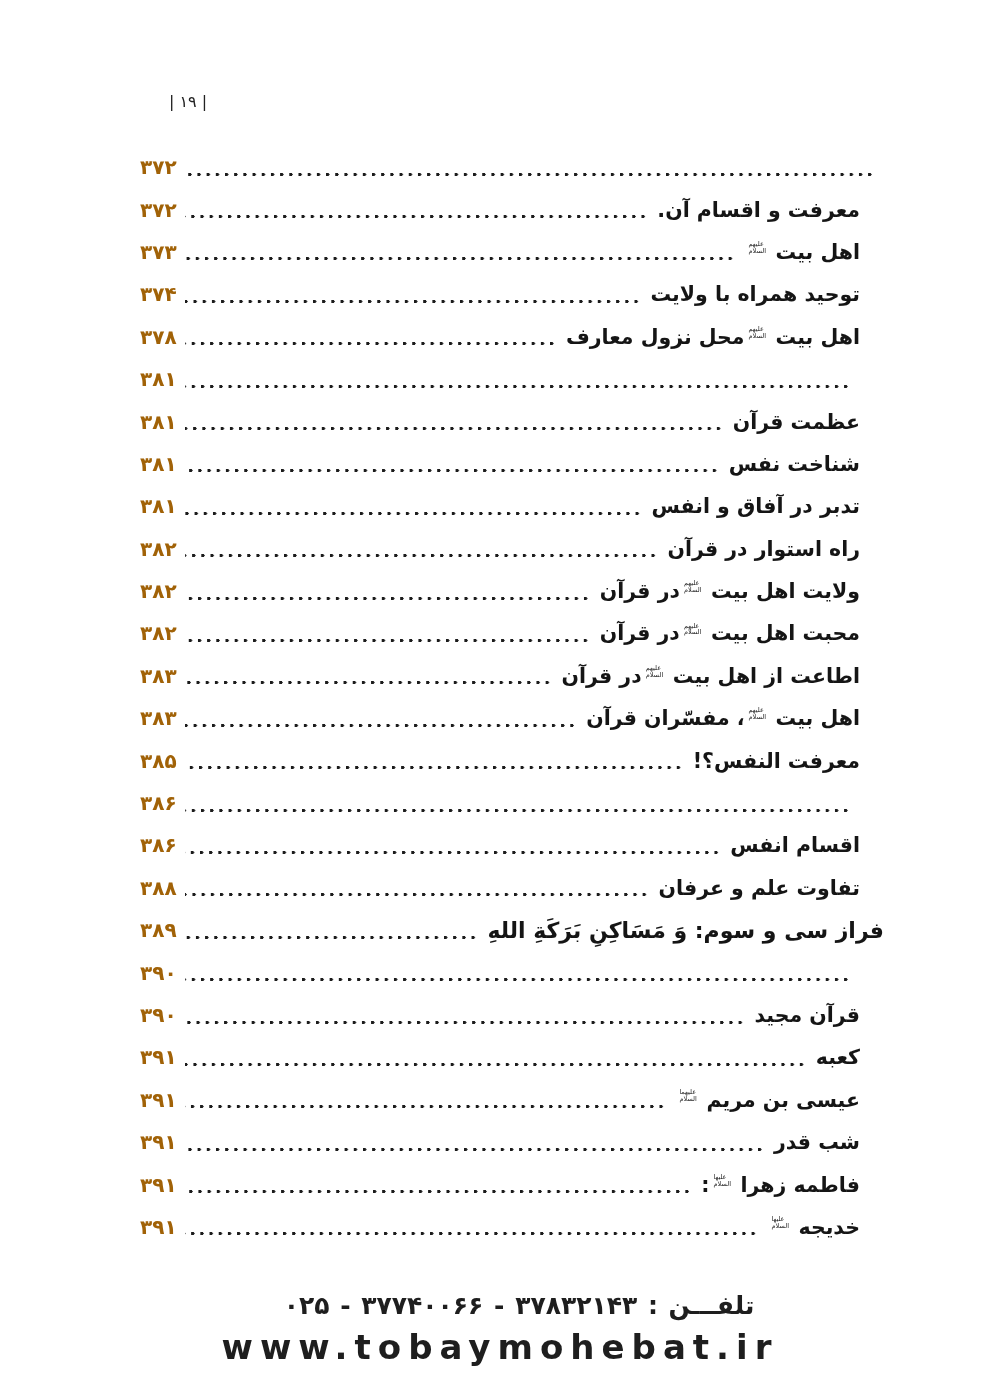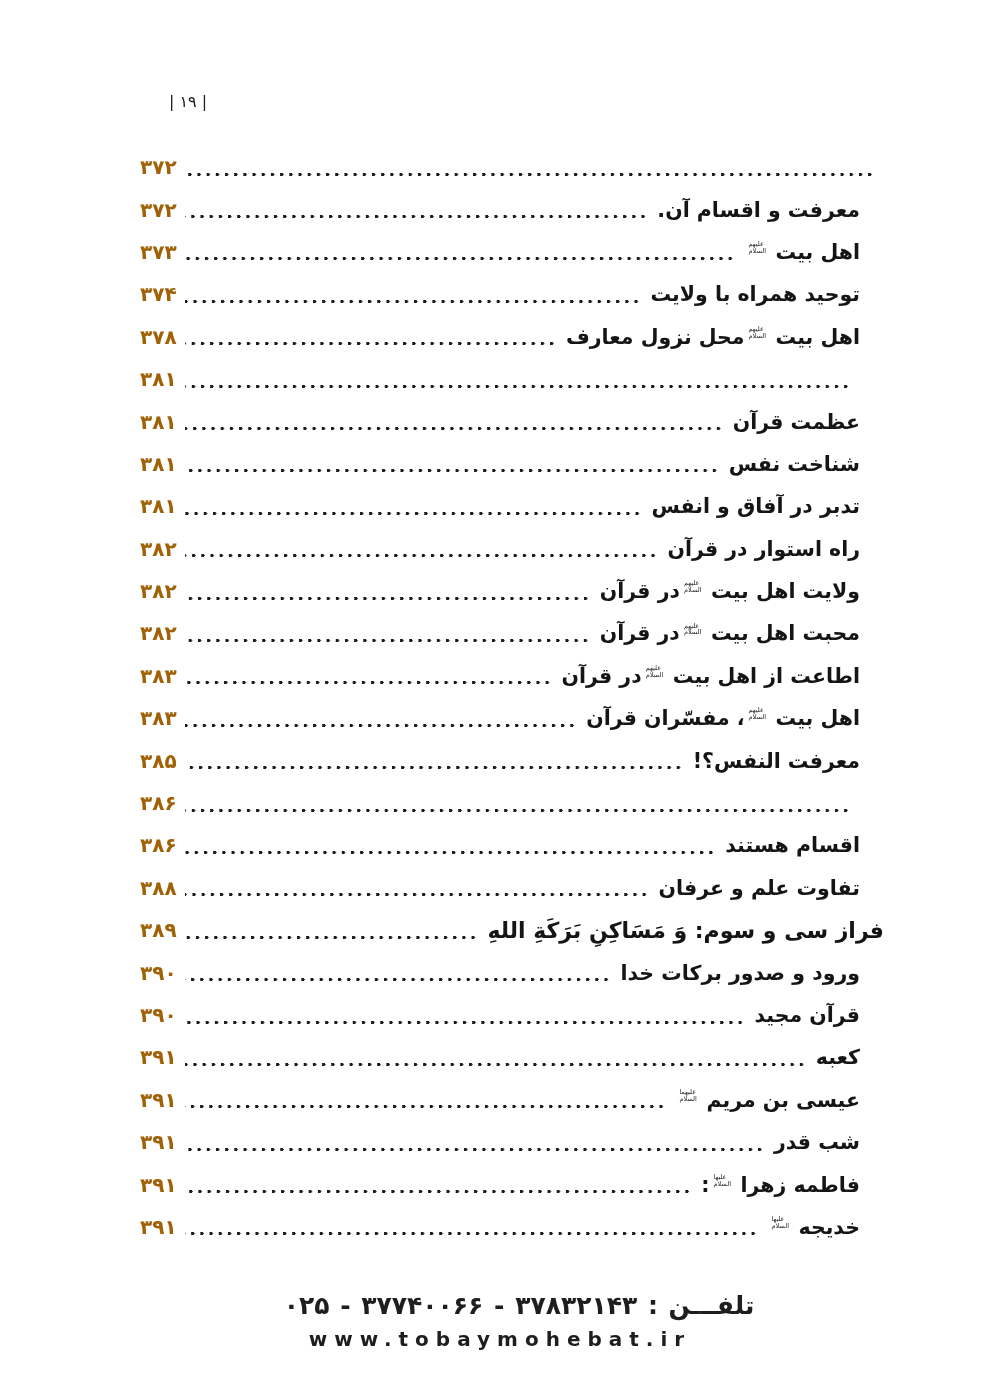--- a/index.html
+++ b/index.html
@@ -32,21 +32,21 @@
     display:inline-block;width:23px;font-size:6.5px;line-height:1.05;font-weight:400;
     text-align:left;margin:0 4px;white-space:normal;color:#1d1d1d;transform:translateY(-4px);
   }
   .t2:empty,.hon:empty{display:none;}
   .footer-phone{
     position:absolute;top:1291px;left:0;right:0;text-align:center;direction:rtl;
     font-weight:700;font-size:25px;color:#1e1e1e;word-spacing:2px;margin-left:38px;
   }
   .footer-site{
     position:absolute;top:1327px;left:0;right:0;text-align:center;direction:ltr;
-    font-weight:700;font-size:20px;letter-spacing:7px;color:#1e1e1e;
+    font-weight:700;font-size:34px;letter-spacing:7px;color:#1e1e1e;
   }
 </style>
 </head>
 <body>
 
 <div class="corner-marker">| ۱۹ |</div>
 
 <div class="toc">
     <div class="toc-row l1">
     <span class="dots"></span>
@@ -164,21 +164,21 @@
     </span>
     <span class="dots"></span>
     <span class="pg">۳۸۵</span>
   </div>
     <div class="toc-row l2">
     <span class="dots"></span>
     <span class="pg">۳۸۶</span>
   </div>
     <div class="toc-row l2">
     <span class="title">
-      <span class="t1">اقسام هستند</span>
+      <span class="t1">اقسام انفس</span>
 
     </span>
     <span class="dots"></span>
     <span class="pg">۳۸۶</span>
   </div>
     <div class="toc-row l2">
     <span class="title">
       <span class="t1">تفاوت علم و عرفان</span>
 
     </span>
@@ -187,24 +187,20 @@
   </div>
     <div class="toc-row l1">
     <span class="title">
       <span class="t1">فراز سی و سوم: وَ مَسَاکِنِ بَرَکَةِ اللهِ</span>
 
     </span>
     <span class="dots"></span>
     <span class="pg">۳۸۹</span>
   </div>
     <div class="toc-row l2">
-    <span class="title">
-      <span class="t1">ورود و صدور برکات خدا</span>
-
-    </span>
     <span class="dots"></span>
     <span class="pg">۳۹۰</span>
   </div>
     <div class="toc-row l2">
     <span class="title">
       <span class="t1">قرآن مجید</span>
 
     </span>
     <span class="dots"></span>
     <span class="pg">۳۹۰</span>

